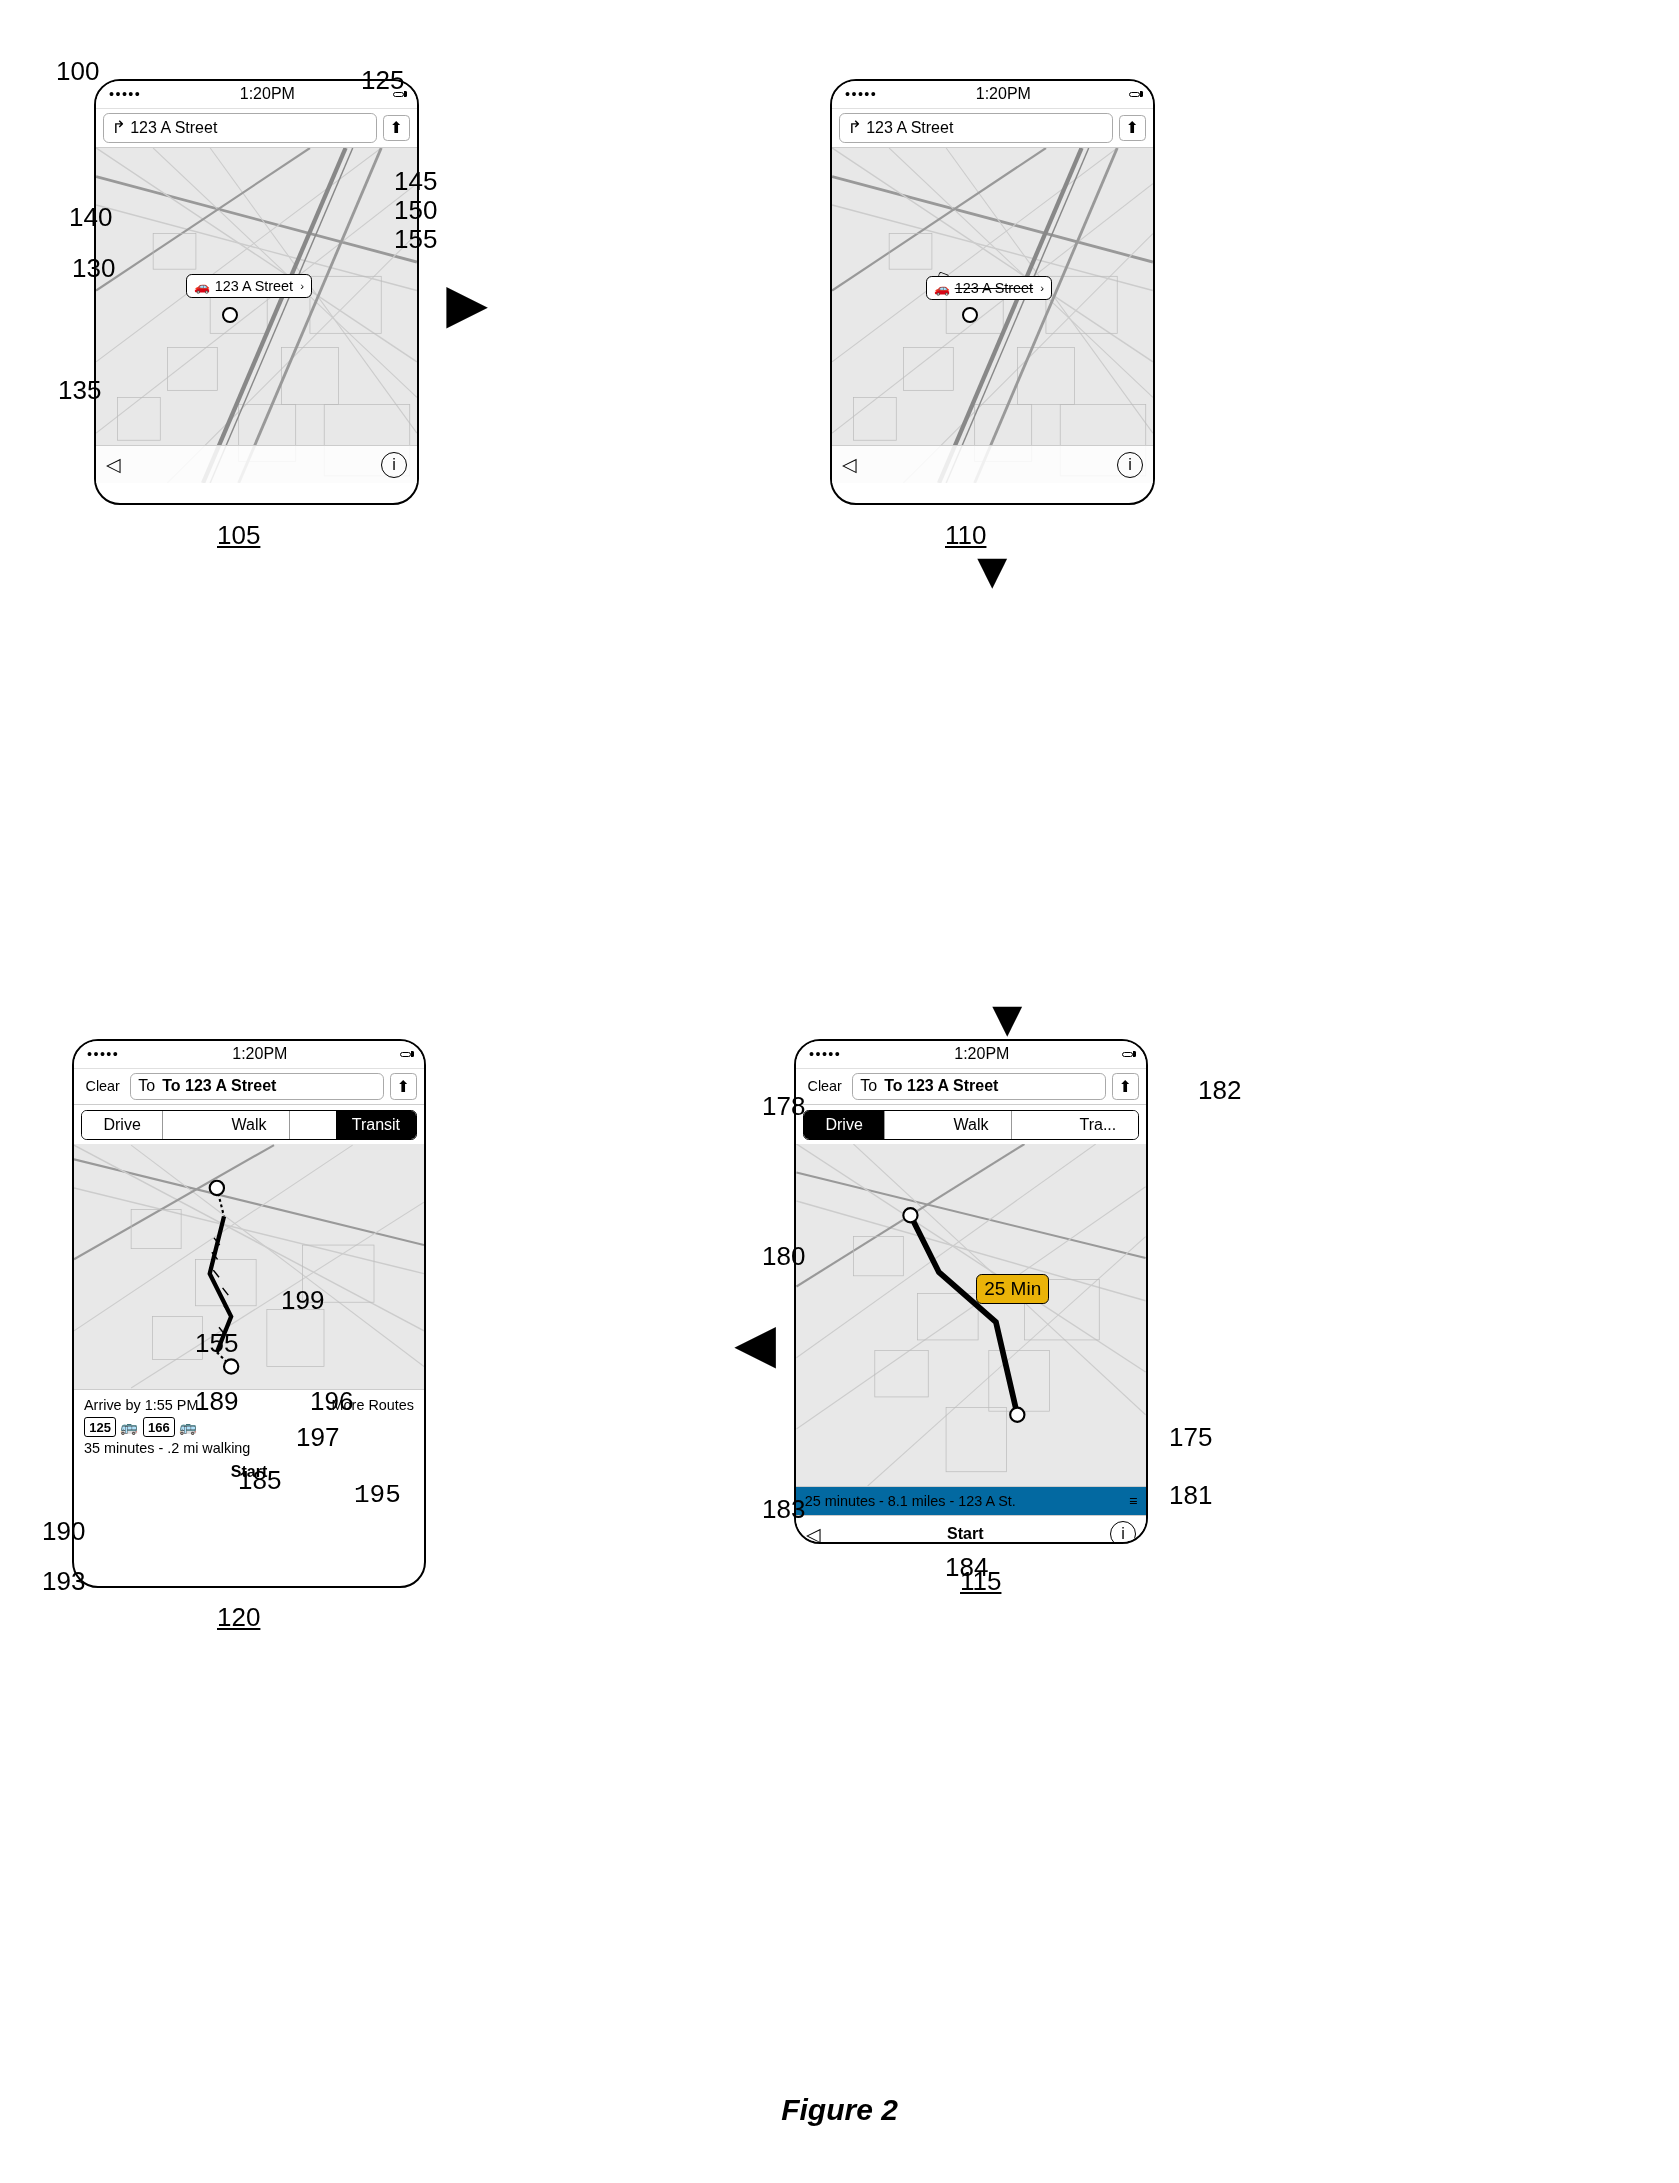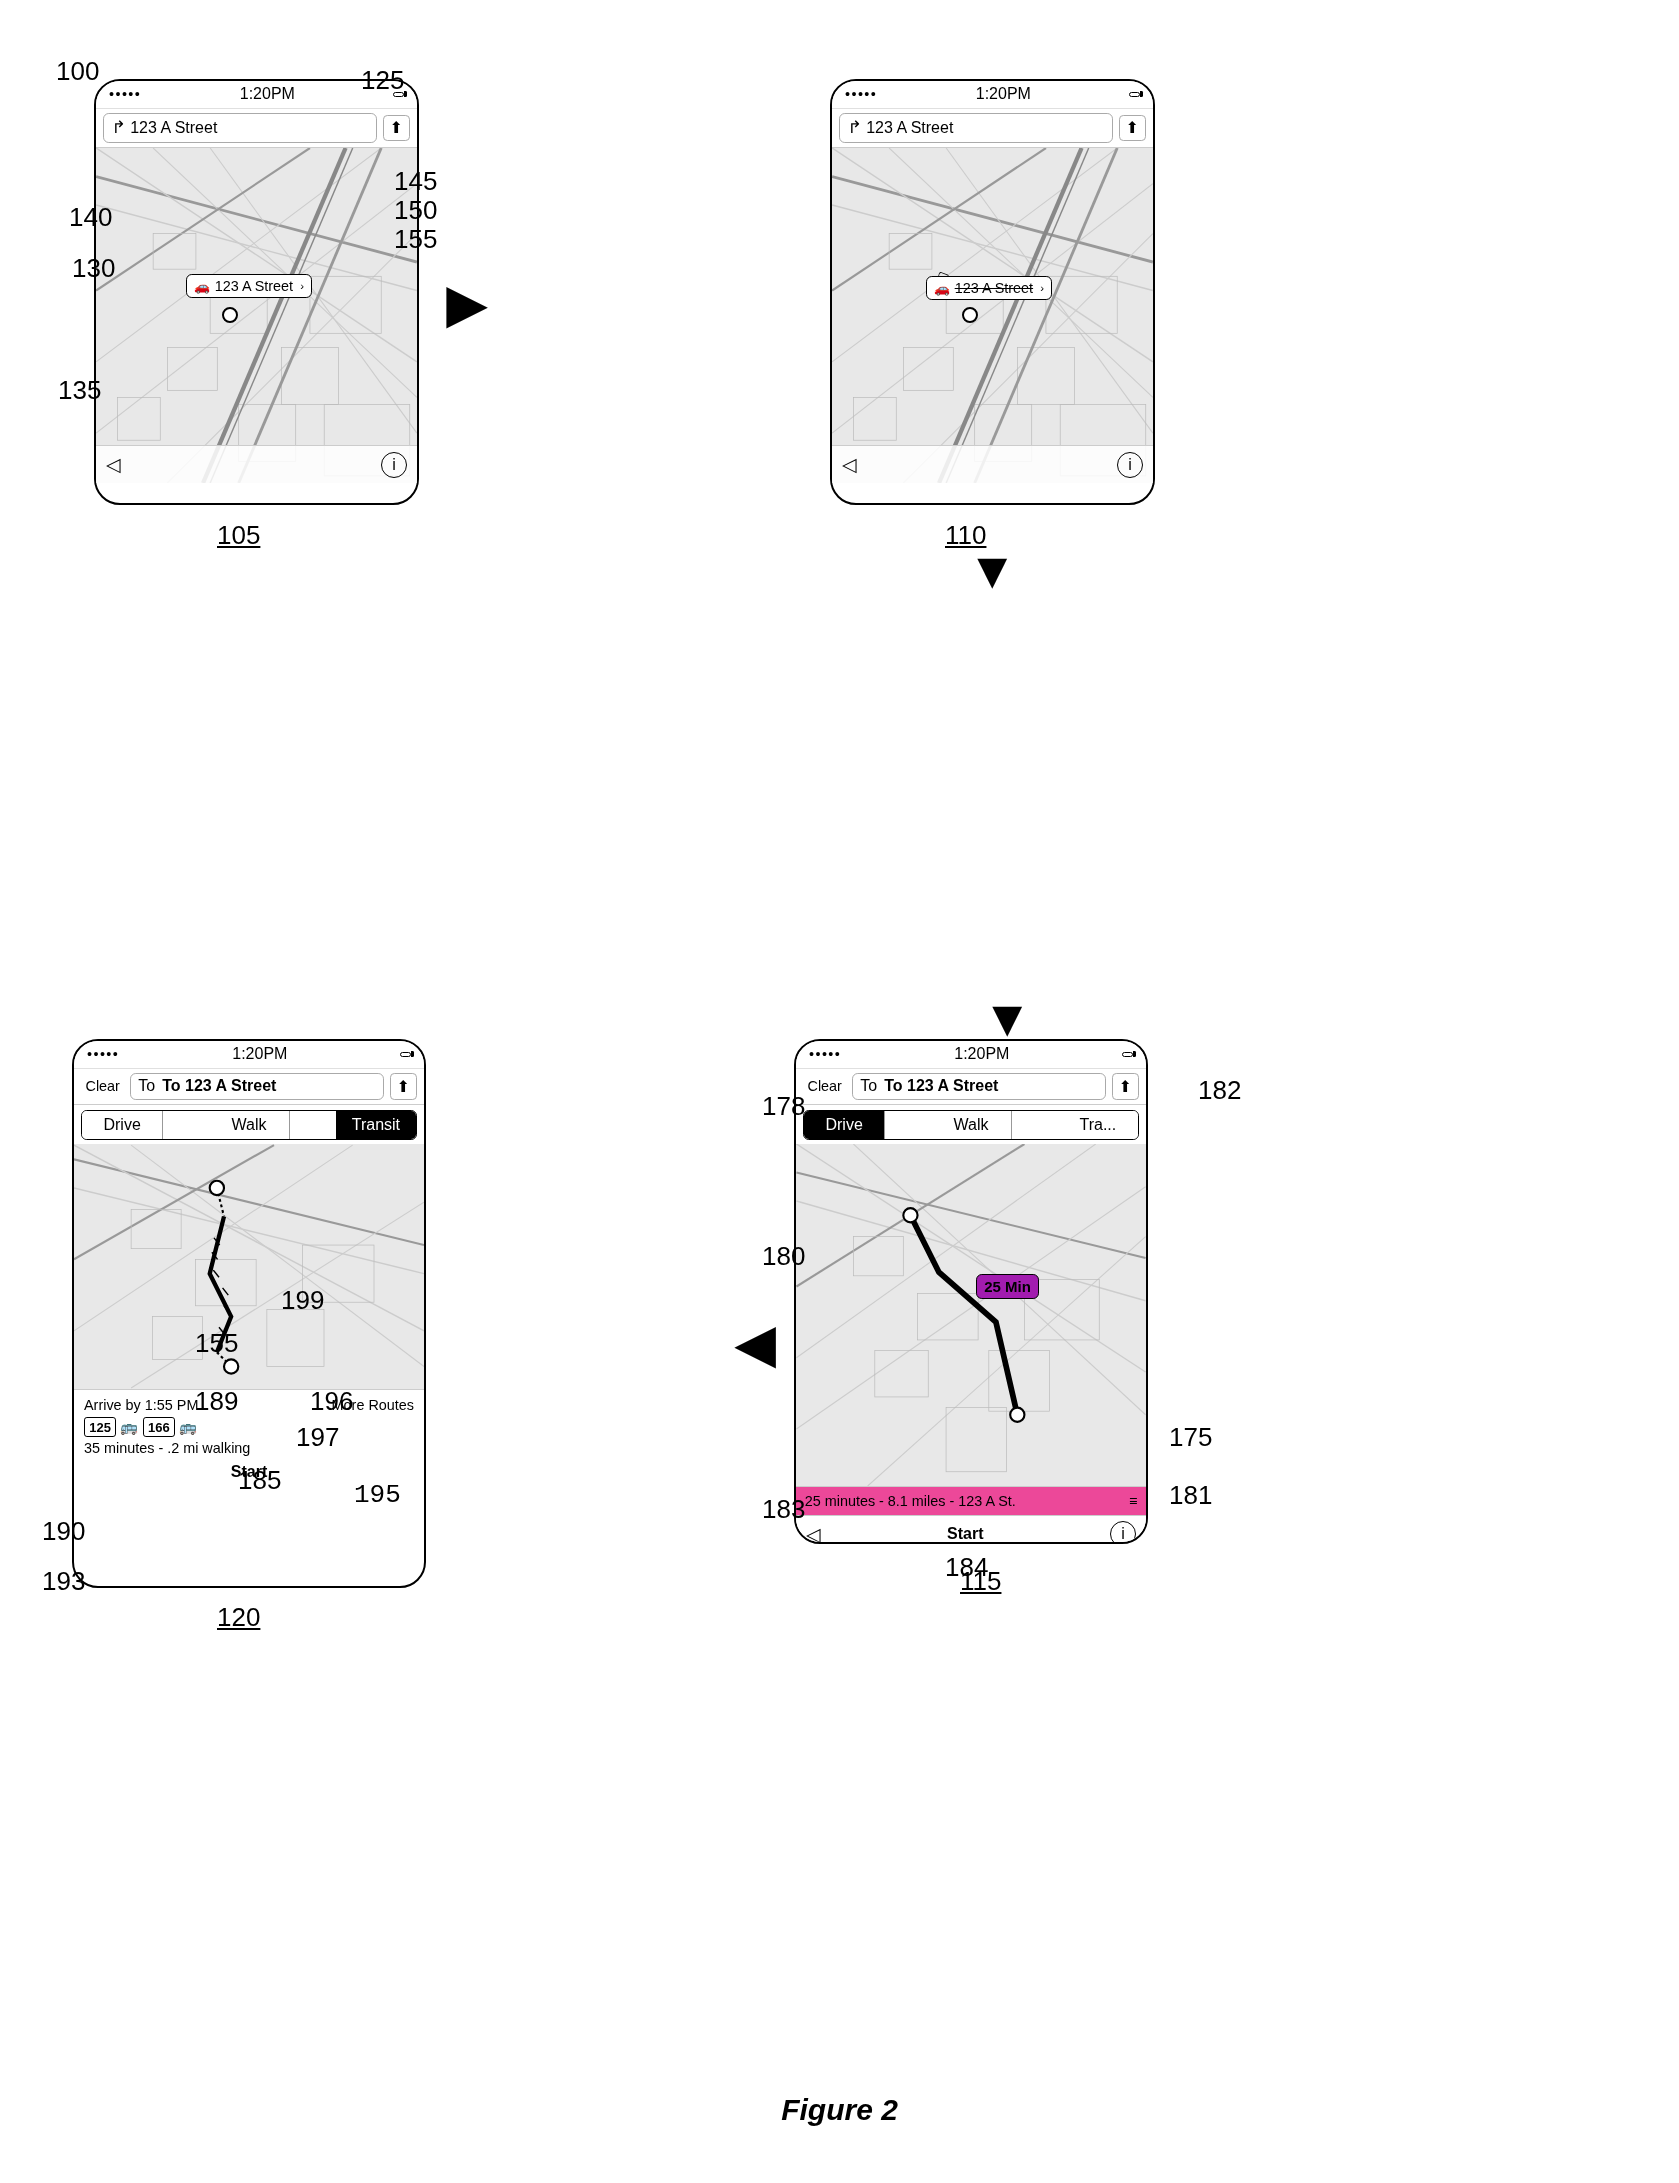--- a/index.html
+++ b/index.html
@@ -172,21 +172,21 @@
       background: #fff;
     }
     .seg-btn:last-child { border-right: none; }
     .seg-btn.active {
       background: #000;
       color: #fff;
     }
 
     
     .route-info {
-      background: #ec4899;
+      background: #0369a1;
       border-top: 0.7px solid #ccc;
       padding: 5.8px 8.7px;
       font-size: 14.4px;
     }
 
     
     .route-panel {
       background: #fff;
       padding: 7.2px 10px;
       font-size: 14.4px;
@@ -216,26 +216,26 @@
       display: block;
       text-align: center;
       font-size: 16px;
       font-weight: bold;
       padding: 2.9px;
     }
 
     
     .time-callout {
       position: absolute;
-      background: #a21caf;
+      background: #eab308;
       border: 1.4px solid #000;
       border-radius: 5.8px;
       padding: 2.9px 7.2px;
-      font-size: 15px;
-      font-weight: bold;
+      font-size: 19px;
+      font-weight: normal;
     }
 
     
     .figure-caption {
       position: absolute;
       font-size: 30px;
       font-style: italic;
       font-weight: bold;
       text-align: center;
       width: 100%;

